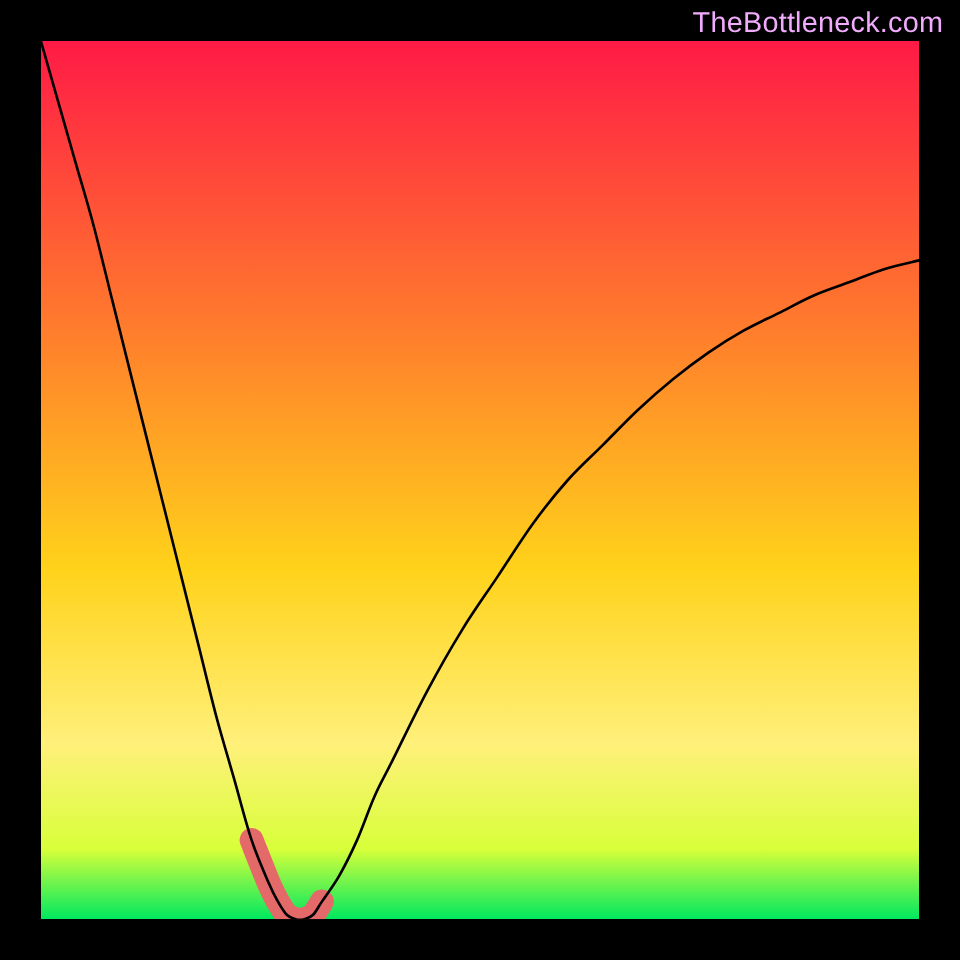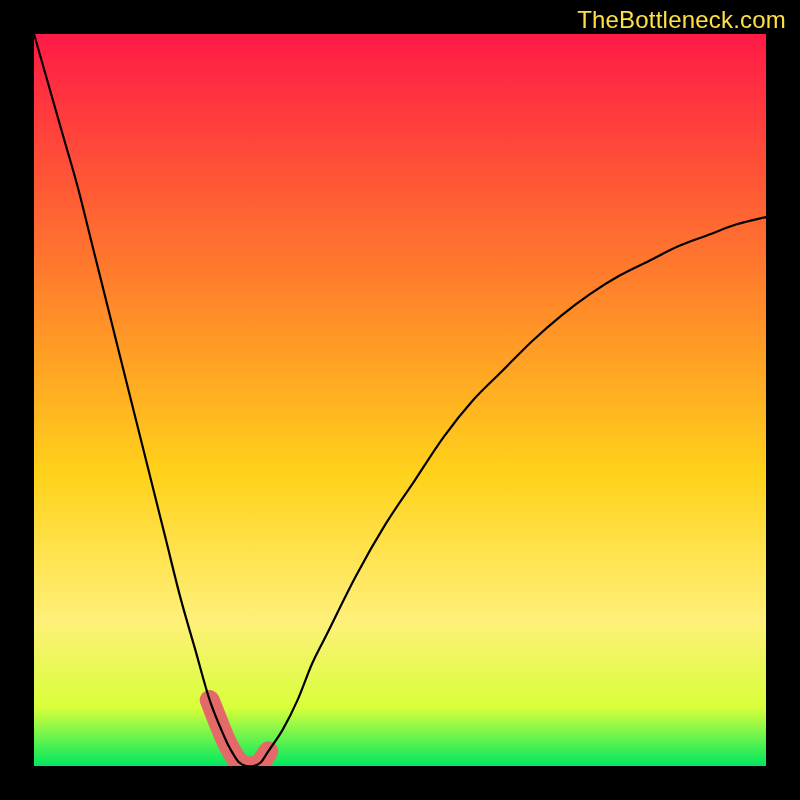--- a/index.html
+++ b/index.html
@@ -21,21 +21,21 @@
     left: 34px;
     top: 34px;
     width: 732px;
     height: 732px;
     overflow: hidden;
   }
   .watermark {
     position: absolute;
     top: 6px;
     right: 14px;
-    color: #fde047;
+    color: #f0abfc;
     font-size: 24px;
     font-weight: 500;
     letter-spacing: 0.2px;
     pointer-events: none;
   }
   svg { display: block; }
 </style>
 </head>
 <body>
 

